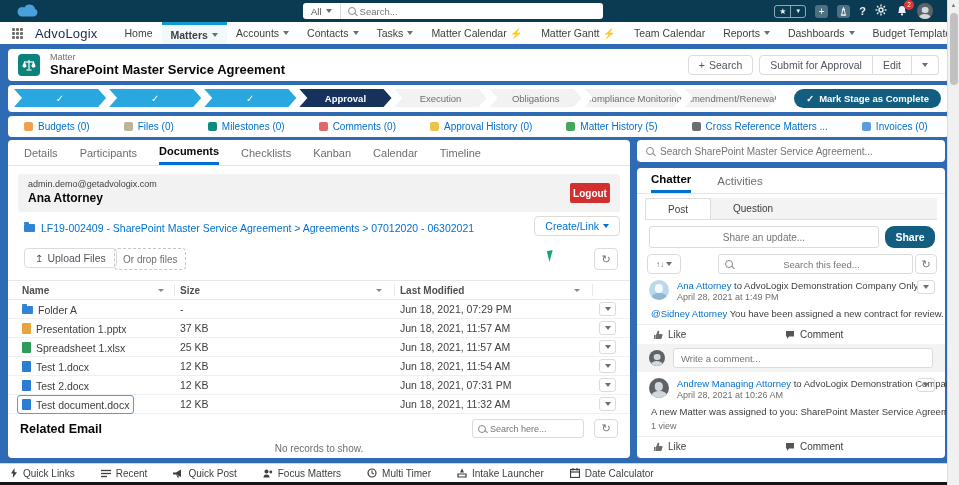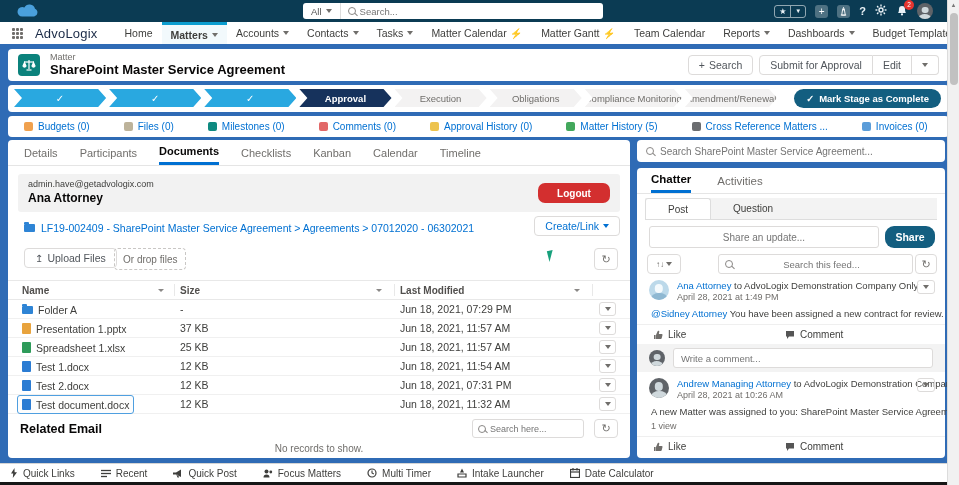--- a/index.html
+++ b/index.html
@@ -63,21 +63,21 @@
   .qicon { width:9px; height:9px; border-radius:2px; display:inline-block; }
 
   
   .leftcard { left:8px; top:140px; width:622px; height:318px; }
   .ltabs { position:absolute; left:0; top:0; right:0; height:26px; border-bottom:1px solid #e5e5e5; display:flex; align-items:stretch; gap:22px; padding-left:16px; }
   .ltab { font-size:11px; color:#706e6b; display:flex; align-items:center; cursor:pointer; }
   .ltab.active { color:#080707; font-weight:bold; border-bottom:3px solid #0070d2; }
   .banner { position:absolute; left:10px; top:34px; width:602px; height:38px; background:#f2f2f2; border-radius:3px; }
   .banner-email { position:absolute; left:10px; top:5px; font-size:9px; color:#3e3e3c; }
   .banner-name { position:absolute; left:10px; top:17px; font-size:12px; font-weight:bold; color:#080707; }
-  .logout-btn { position:absolute; right:10px; top:9px; width:72px; height:20px; background:#d32f2f; color:#fff; border:none; border-radius:7px; font-size:10px; font-weight:bold; cursor:pointer; }
+  .logout-btn { position:absolute; right:10px; top:9px; width:40px; height:20px; background:#d32f2f; color:#fff; border:none; border-radius:2px; font-size:10px; font-weight:bold; cursor:pointer; }
   .crumb { position:absolute; left:16px; top:82px; font-size:10.5px; color:#0070d2; display:flex; align-items:center; gap:6px; cursor:pointer; }
   .folder-ico { width:11px; height:8px; background:#2e84d5; border-radius:1px; position:relative; display:inline-block; }
   .folder-ico::before { content:""; position:absolute; top:-2px; left:0; width:5px; height:2px; background:inherit; border-radius:1px 1px 0 0; }
   .createlink { position:absolute; right:10px; top:76px; color:#0070d2; }
   .uploadbtn { position:absolute; left:16px; top:108px; }
   .dropbox { position:absolute; left:106px; top:108px; height:22px; border:1px dashed #c9c7c5; border-radius:4px; font-size:10px; color:#706e6b; display:flex; align-items:center; padding:0 8px; }
   .refresh-btn { border:1px solid #dddbda; border-radius:4px; background:#fff; color:#706e6b; font-size:11px; cursor:pointer; display:flex; align-items:center; justify-content:center; }
   .lrefresh { position:absolute; right:12px; top:108px; width:24px; height:22px; }
   .cursor { position:absolute; left:540px; top:110px; width:0; height:0; border-left:6px solid #17a07c; border-right:4px solid transparent; border-bottom:11px solid transparent; transform:rotate(-14deg); }
 
@@ -343,21 +343,21 @@
     <span class="ltab">Details</span>
     <span class="ltab">Participants</span>
     <span class="ltab active">Documents</span>
     <span class="ltab">Checklists</span>
     <span class="ltab">Kanban</span>
     <span class="ltab">Calendar</span>
     <span class="ltab">Timeline</span>
   </div>
 
   <div class="banner">
-    <div class="banner-email">admin.have@getadvologix.com</div>
+    <div class="banner-email">admin.demo@getadvologix.com</div>
     <div class="banner-name">Ana Attorney</div>
     <button class="logout-btn">Logout</button>
   </div>
 
   <div class="crumb">
     <span class="folder-ico"></span>
     <span>LF19-002409 - SharePoint Master Service Agreement &gt; Agreements &gt; 07012020 - 06302021</span>
   </div>
   <button class="btn createlink">
       <span>Create/Link</span>

